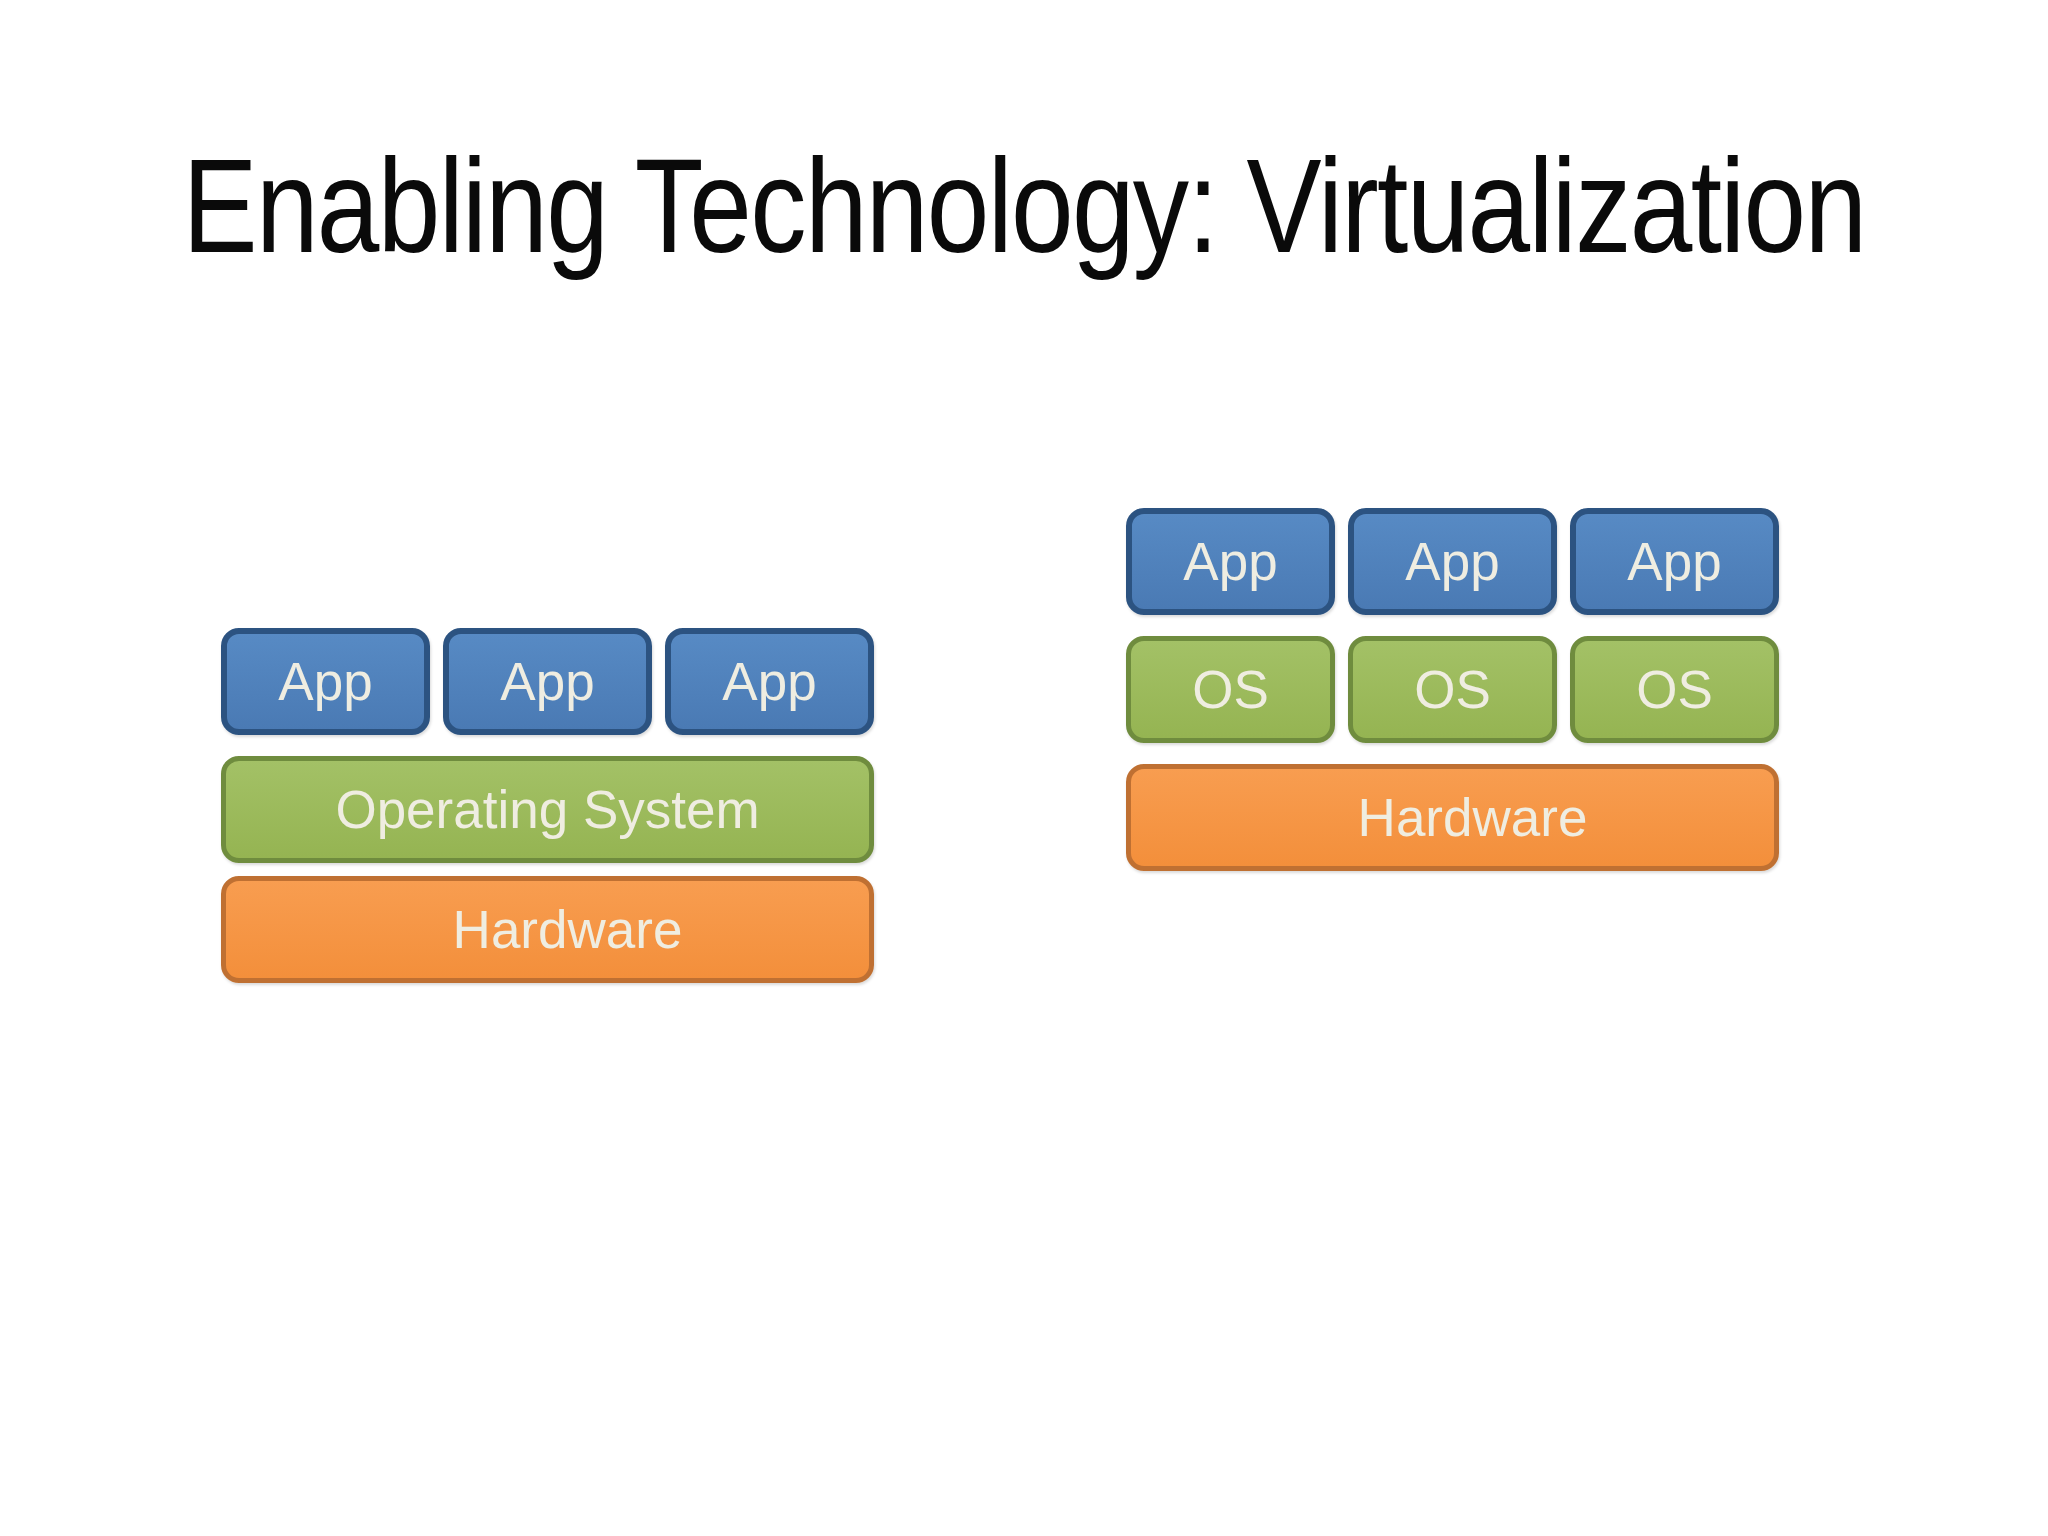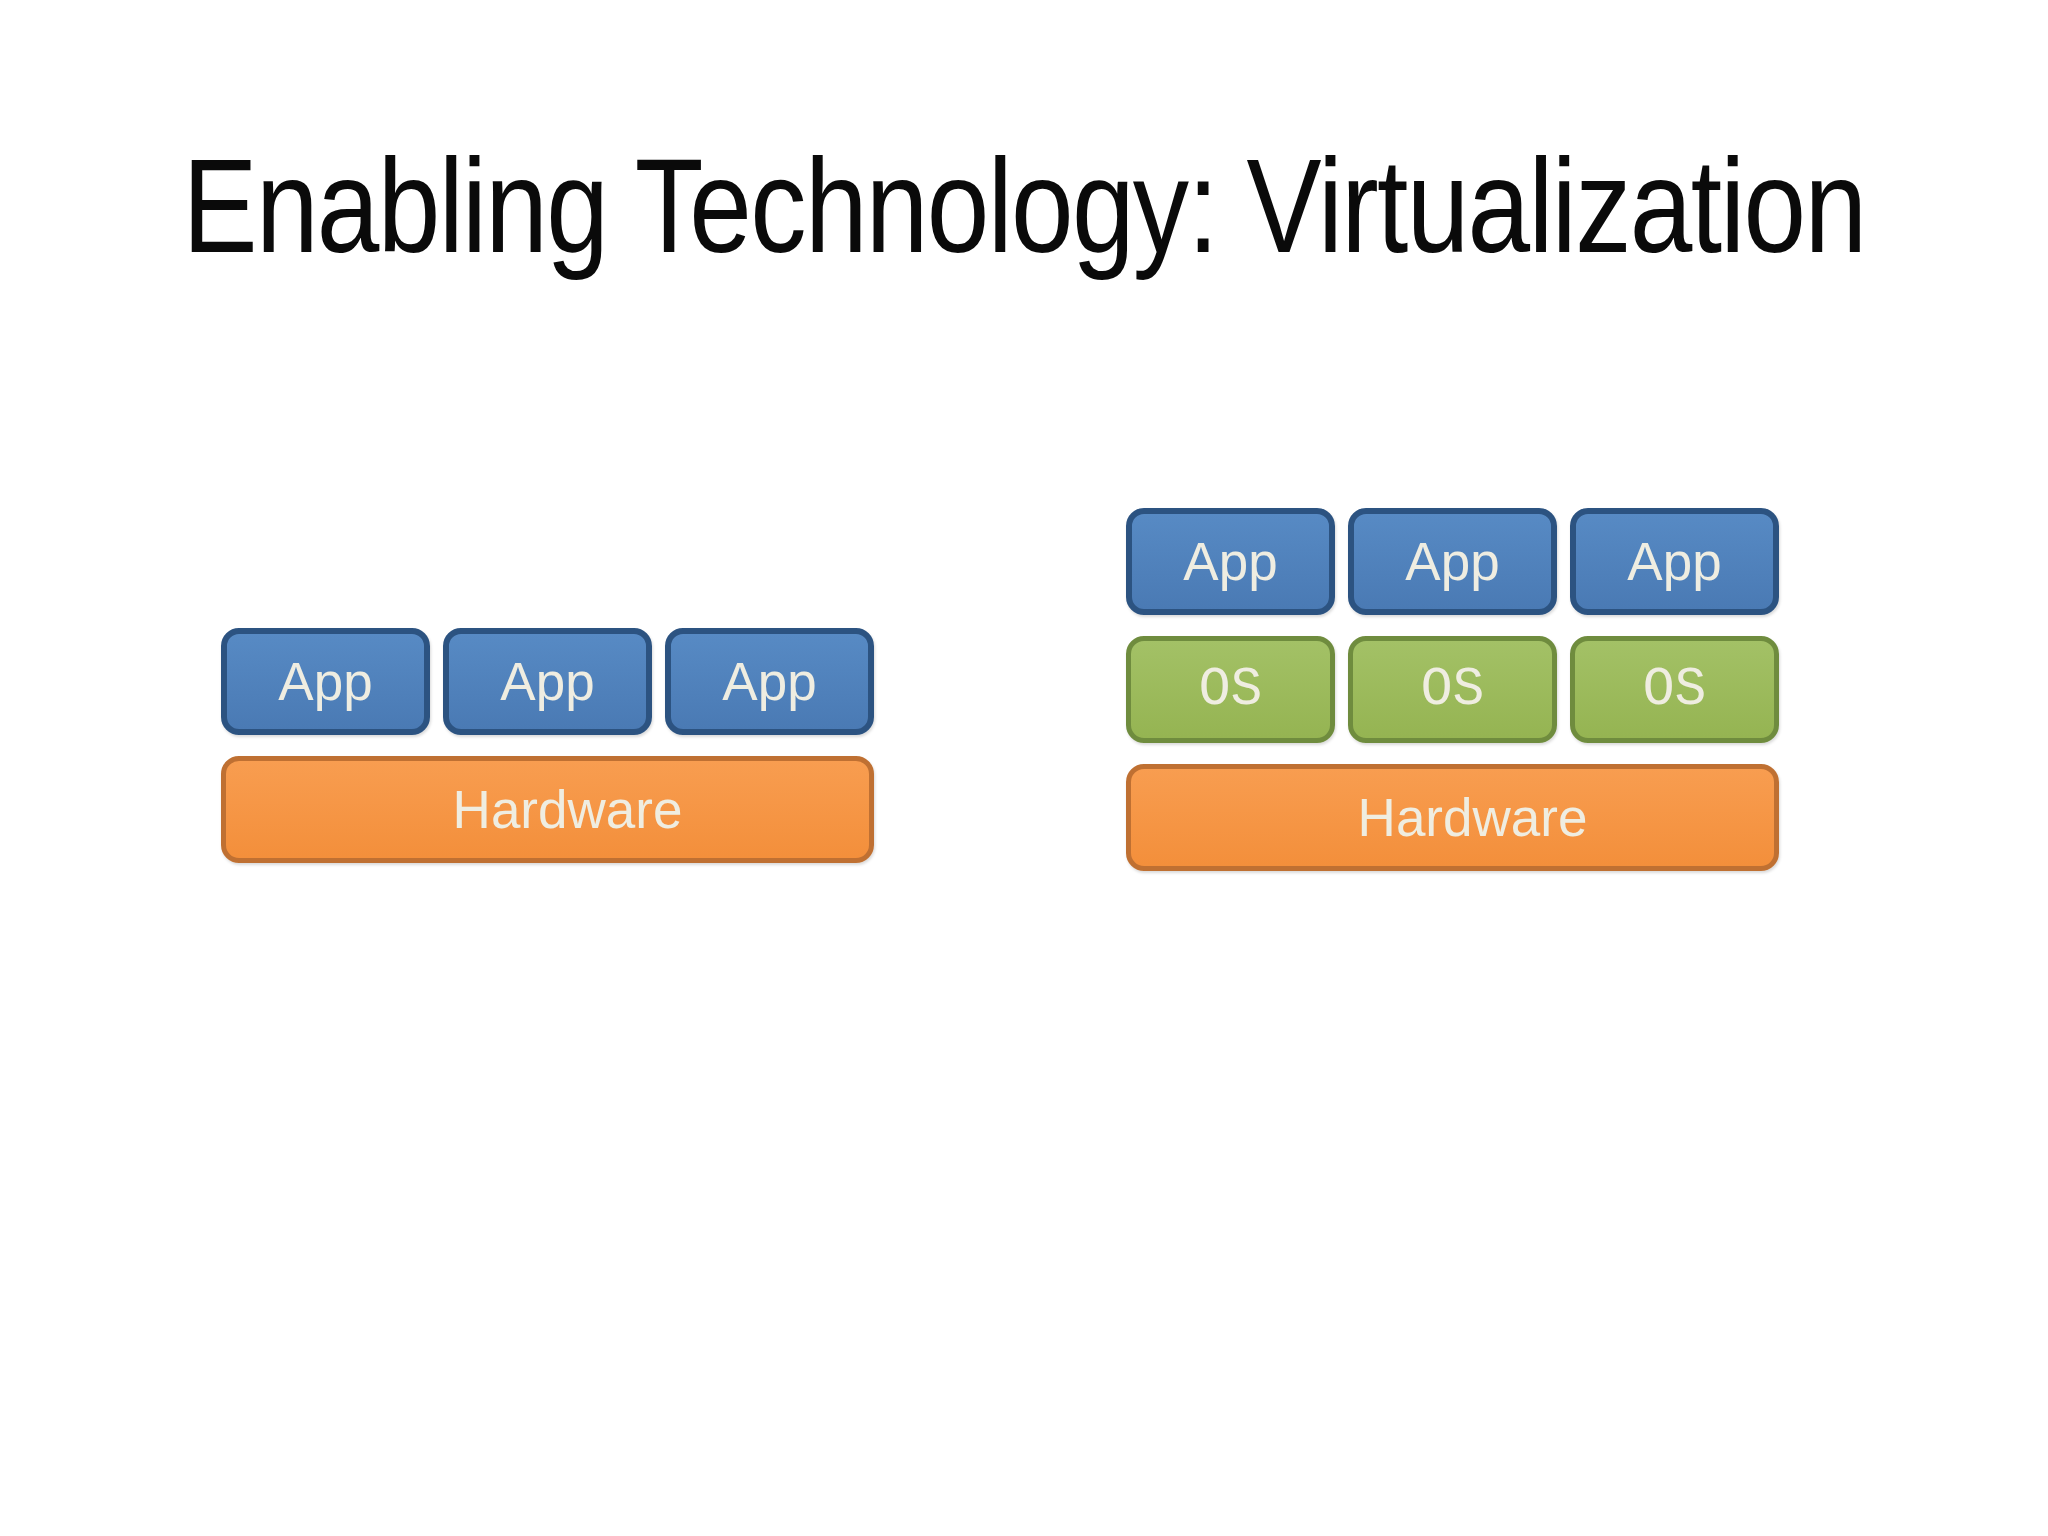--- a/index.html
+++ b/index.html
@@ -74,21 +74,20 @@
   .bar:last-child { margin-bottom: 0; }
 
   
   .blue {
     background: linear-gradient(180deg, #578ac4 0%, #4a7ab4 100%);
     border: 6px solid #2c5381;
   }
   .green {
     background: linear-gradient(180deg, #a3c166 0%, #95b452 100%);
     border: 5px solid #6f8c3e;
-    font-family: Liberation Mono, monospace;
   }
   .red {
     background: linear-gradient(180deg, #c65a55 0%, #bb4b48 100%);
     border: 5px solid #943937;
   }
   .orange {
     background: linear-gradient(180deg, #f89d50 0%, #f38f3b 100%);
     border: 5px solid #bf7032;
     padding-left: 40px;
   }
@@ -97,20 +96,21 @@
 <body>
 
 <h1 class="slide-title">Enabling Technology: Virtualization</h1>
 
 <div class="stack stack-left">
   <div class="row">
     <div class="box blue">App</div>
     <div class="box blue">App</div>
     <div class="box blue">App</div>
   </div>
+  <div class="bar green">Operating System</div>
   <div class="bar orange">Hardware</div>
 </div>
 
 <div class="stack stack-right">
   <div class="row">
     <div class="box blue">App</div>
     <div class="box blue">App</div>
     <div class="box blue">App</div>
   </div>
   <div class="row">

